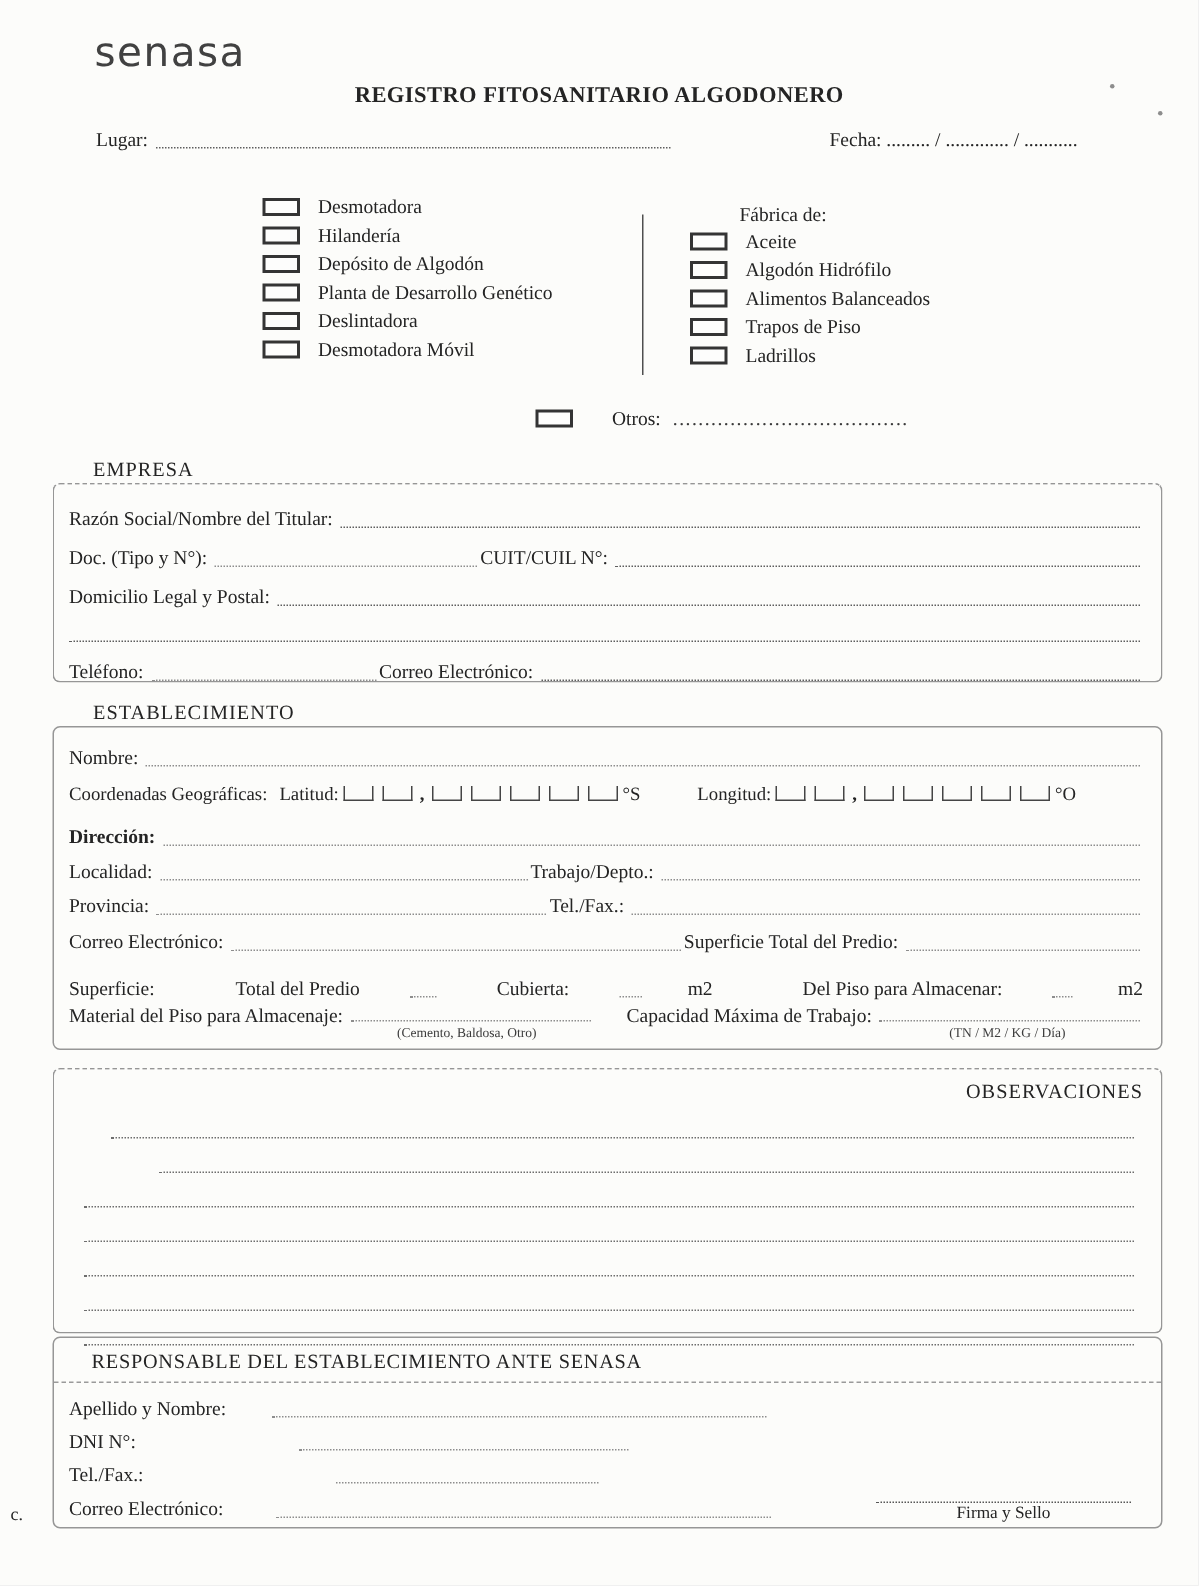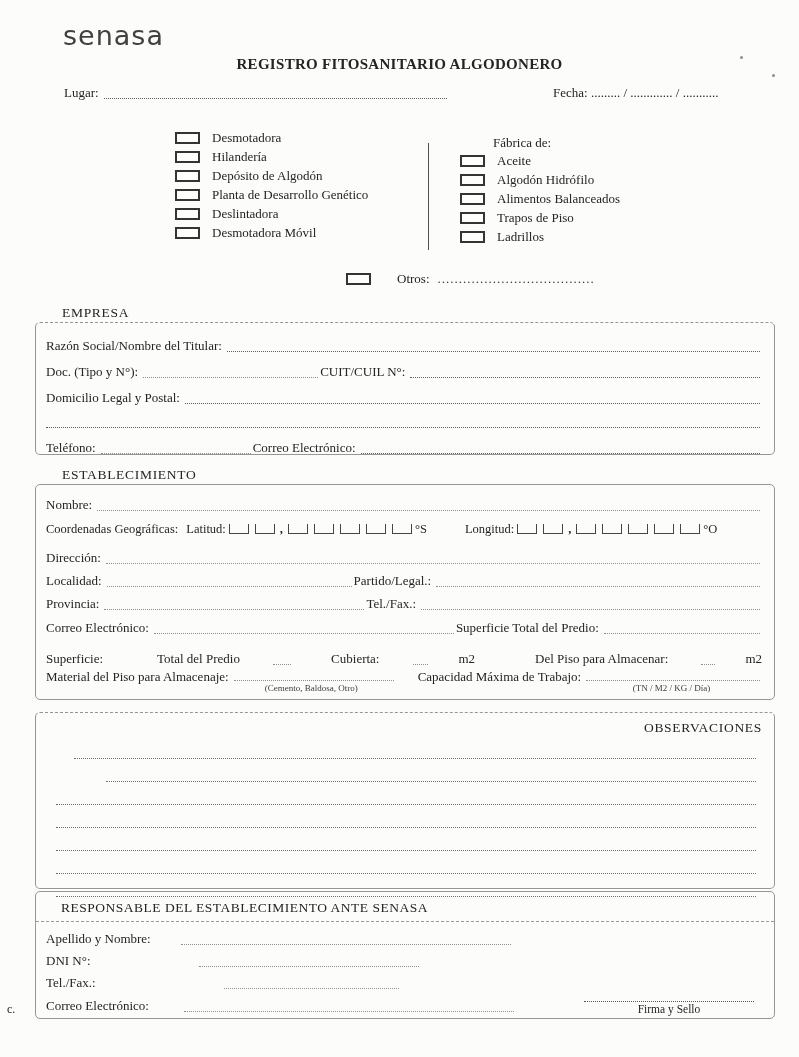--- a/index.html
+++ b/index.html
@@ -16,21 +16,21 @@
 
   .dl{border-bottom:1px dotted #5e5e5e;height:11px;flex:1;margin:0 2px 2px 5px;}
   .dlf{border-bottom:1px dotted #8d8d8d;height:11px;margin:0 2px 2px 5px;}
 
   .col{position:absolute;font-size:13px;}
   .ck-row{display:flex;align-items:center;height:19px;}
   .ckb{width:21px;height:8px;border:2px solid #343434;background:#fdfdfc;display:inline-block;flex:none;}
   .ck-label{margin-left:12px;white-space:nowrap;}
   .fab-head{height:17px;margin-left:33px;}
   .vdiv{position:absolute;left:428px;top:143px;height:107px;border-left:1px solid #4f4f4f;}
-  .otros-row{position:absolute;left:308px;top:271px;display:flex;align-items:center;font-size:13px;padding-left:38px;}
+  .otros-row{position:absolute;left:319px;top:271px;display:flex;align-items:center;font-size:13px;padding-left:38px;}
   .otros-label{margin-left:26px;}
   .otros-dots{margin-left:8px;letter-spacing:1px;color:#3a3a3a;}
 
   .sec-head{position:absolute;left:62px;font-size:13.5px;letter-spacing:.7px;}
   .box{position:absolute;left:35px;width:740px;box-sizing:border-box;
        border:1px solid #969696;border-radius:5px;padding:3px 12px 0 10px;}
   .box.dashed-top{border-top-style:dashed;}
   .frow{display:flex;align-items:flex-end;font-size:13px;white-space:nowrap;}
   .lbl{flex:none;}
   .sub{font-size:9px;color:#3c3c3c;text-align:center;display:block;margin-top:0px;}
@@ -176,28 +176,28 @@
       <span class="cbx"></span>
       <span class="cbx"></span>
       <span class="comma">,</span>
       <span class="cbx"></span>
       <span class="cbx"></span>
       <span class="cbx"></span>
       <span class="cbx"></span>
       <span class="cbx"></span>
       <span class="lbl">°O</span>
     </div>
-    <div class="frow" style="height:24px;">
+    <div class="frow" style="height:24px;font-weight:bold;">
       <span class="lbl">Dirección:</span>
       <span class="dlf" style="flex:1;"></span>
     </div>
     <div class="frow" style="height:23px;">
       <span class="lbl">Localidad:</span>
       <span class="dlf" style="width:245px;"></span>
-      <span class="lbl">Partido/Legal.:</span>
+      <span class="lbl">Trabajo/Depto.:</span>
       <span class="dlf" style="flex:1;"></span>
     </div>
     <div class="frow" style="height:23px;">
       <span class="lbl">Provincia:</span>
       <span class="dlf" style="width:260px;"></span>
       <span class="lbl">Tel./Fax.:</span>
       <span class="dlf" style="flex:1;"></span>
     </div>
     <div class="frow" style="height:24px;">
       <span class="lbl">Correo Electrónico:</span>

